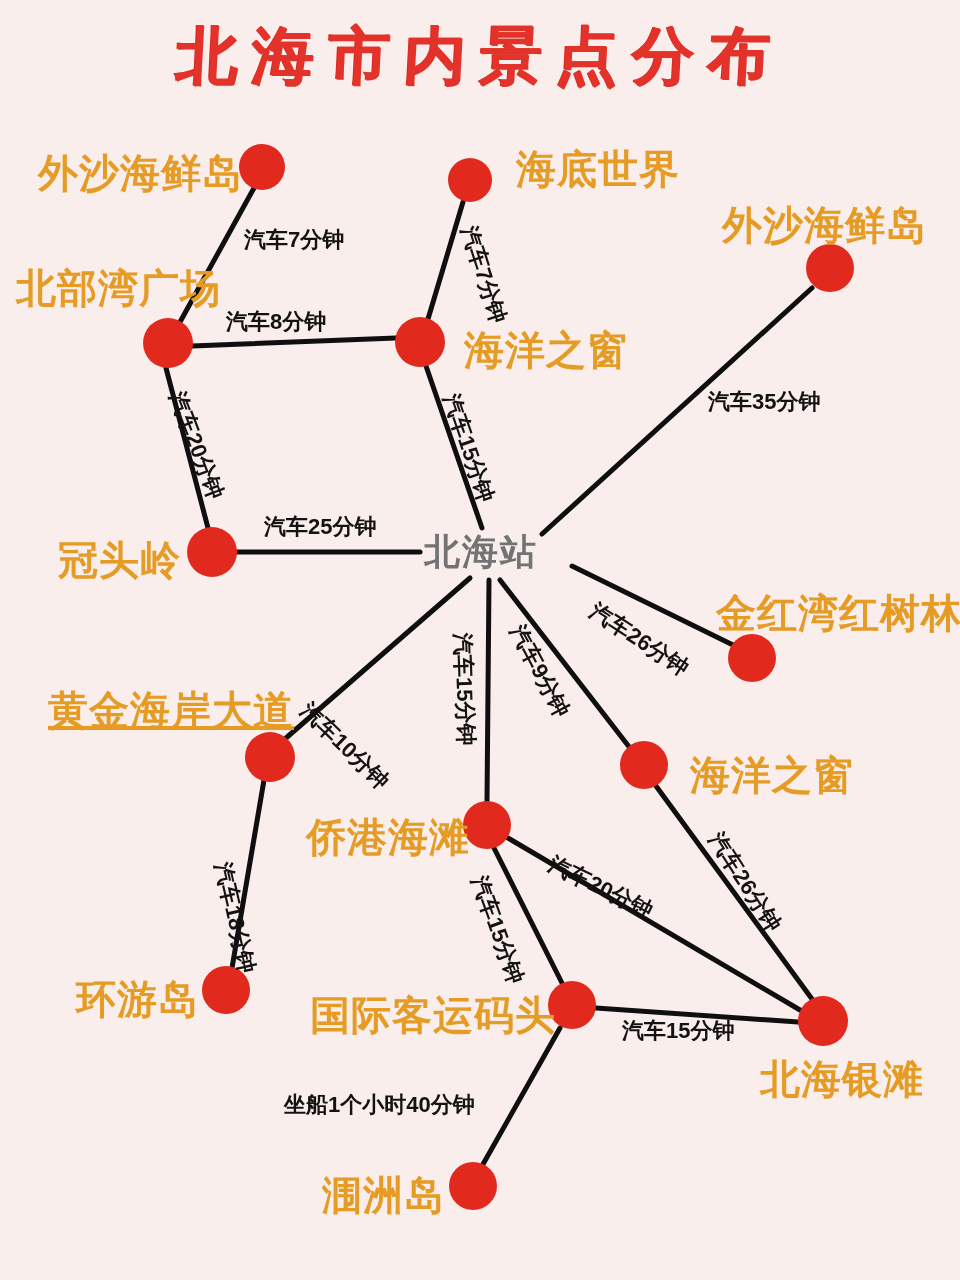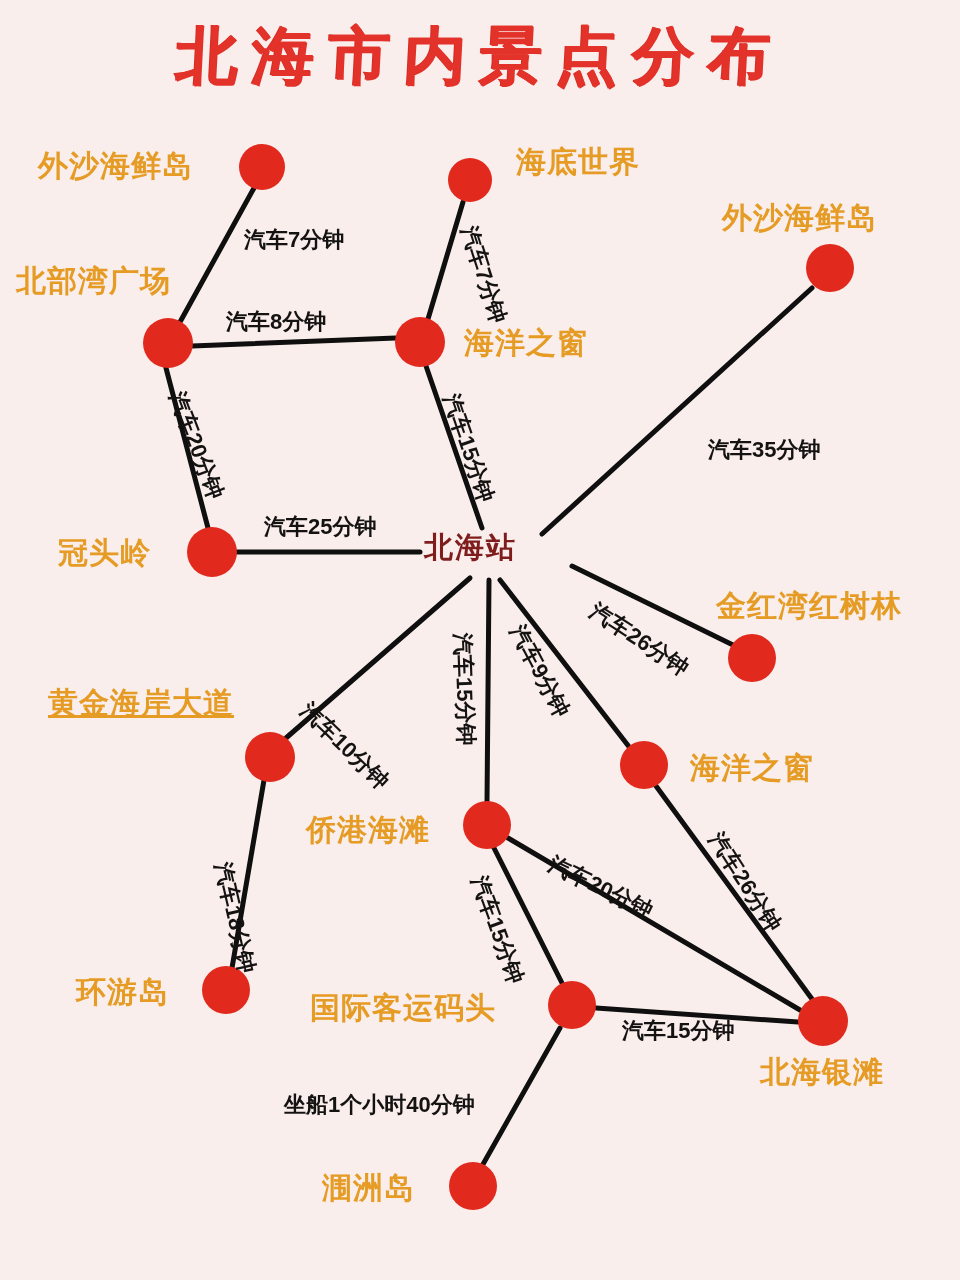--- a/index.html
+++ b/index.html
@@ -50,29 +50,29 @@
     fill: none;
   }
   .node-dot {
     fill: #e1291d;
   }
   
   .node-label {
     position: absolute;
     color: #e59b24;
     font-weight: bold;
-    font-size: 30px;
+    font-size: 40px;
     letter-spacing: 1px;
     white-space: nowrap;
     user-select: none;
     font-family: "Liberation Sans", "DejaVu Sans", sans-serif;
   }
   .node-label.hub {
-    color: #7f1d1d;
-    font-size: 29px;
+    color: #737373;
+    font-size: 36px;
     letter-spacing: 2px;
   }
   .edge-label {
     position: absolute;
     color: #141312;
     font-size: 22px;
     font-weight: 600;
     white-space: nowrap;
     user-select: none;
     transform-origin: left center;
@@ -141,21 +141,21 @@
       <div class="node-label" style="left: 760px; top: 1052px;">北海银滩</div>
       <div class="node-label" style="left: 322px; top: 1168px;">涠洲岛</div>
     </div>
   <div id="edge-labels">
       <div class="edge-label" style="left: 244px; top: 225px;">汽车7分钟</div>
       <div class="edge-label" style="left: 226px; top: 307px;">汽车8分钟</div>
       <div class="edge-label" style="left: 468px; top: 212px; transform: rotate(72deg);">汽车7分钟</div>
       <div class="edge-label" style="left: 176px; top: 378px; transform: rotate(69deg);">汽车20分钟</div>
       <div class="edge-label" style="left: 450px; top: 380px; transform: rotate(71deg);">汽车15分钟</div>
       <div class="edge-label" style="left: 264px; top: 512px;">汽车25分钟</div>
-      <div class="edge-label" style="left: 708px; top: 387px; margin-top: 48px;">汽车35分钟</div>
+      <div class="edge-label" style="left: 708px; top: 387px;">汽车35分钟</div>
       <div class="edge-label" style="left: 592px; top: 594px; transform: rotate(33deg);">汽车26分钟</div>
       <div class="edge-label" style="left: 516px; top: 612px; transform: rotate(62deg);">汽车9分钟</div>
       <div class="edge-label" style="left: 304px; top: 692px; transform: rotate(44deg);">汽车10分钟</div>
       <div class="edge-label" style="left: 462px; top: 618px; transform: rotate(88deg);">汽车15分钟</div>
       <div class="edge-label" style="left: 222px; top: 848px; transform: rotate(77deg);">汽车18分钟</div>
       <div class="edge-label" style="left: 550px; top: 848px; transform: rotate(26deg);">汽车20分钟</div>
       <div class="edge-label" style="left: 714px; top: 820px; transform: rotate(57deg);">汽车26分钟</div>
       <div class="edge-label" style="left: 478px; top: 862px; transform: rotate(70deg);">汽车15分钟</div>
       <div class="edge-label" style="left: 622px; top: 1016px;">汽车15分钟</div>
       <div class="edge-label" style="left: 284px; top: 1090px;">坐船1个小时40分钟</div>

